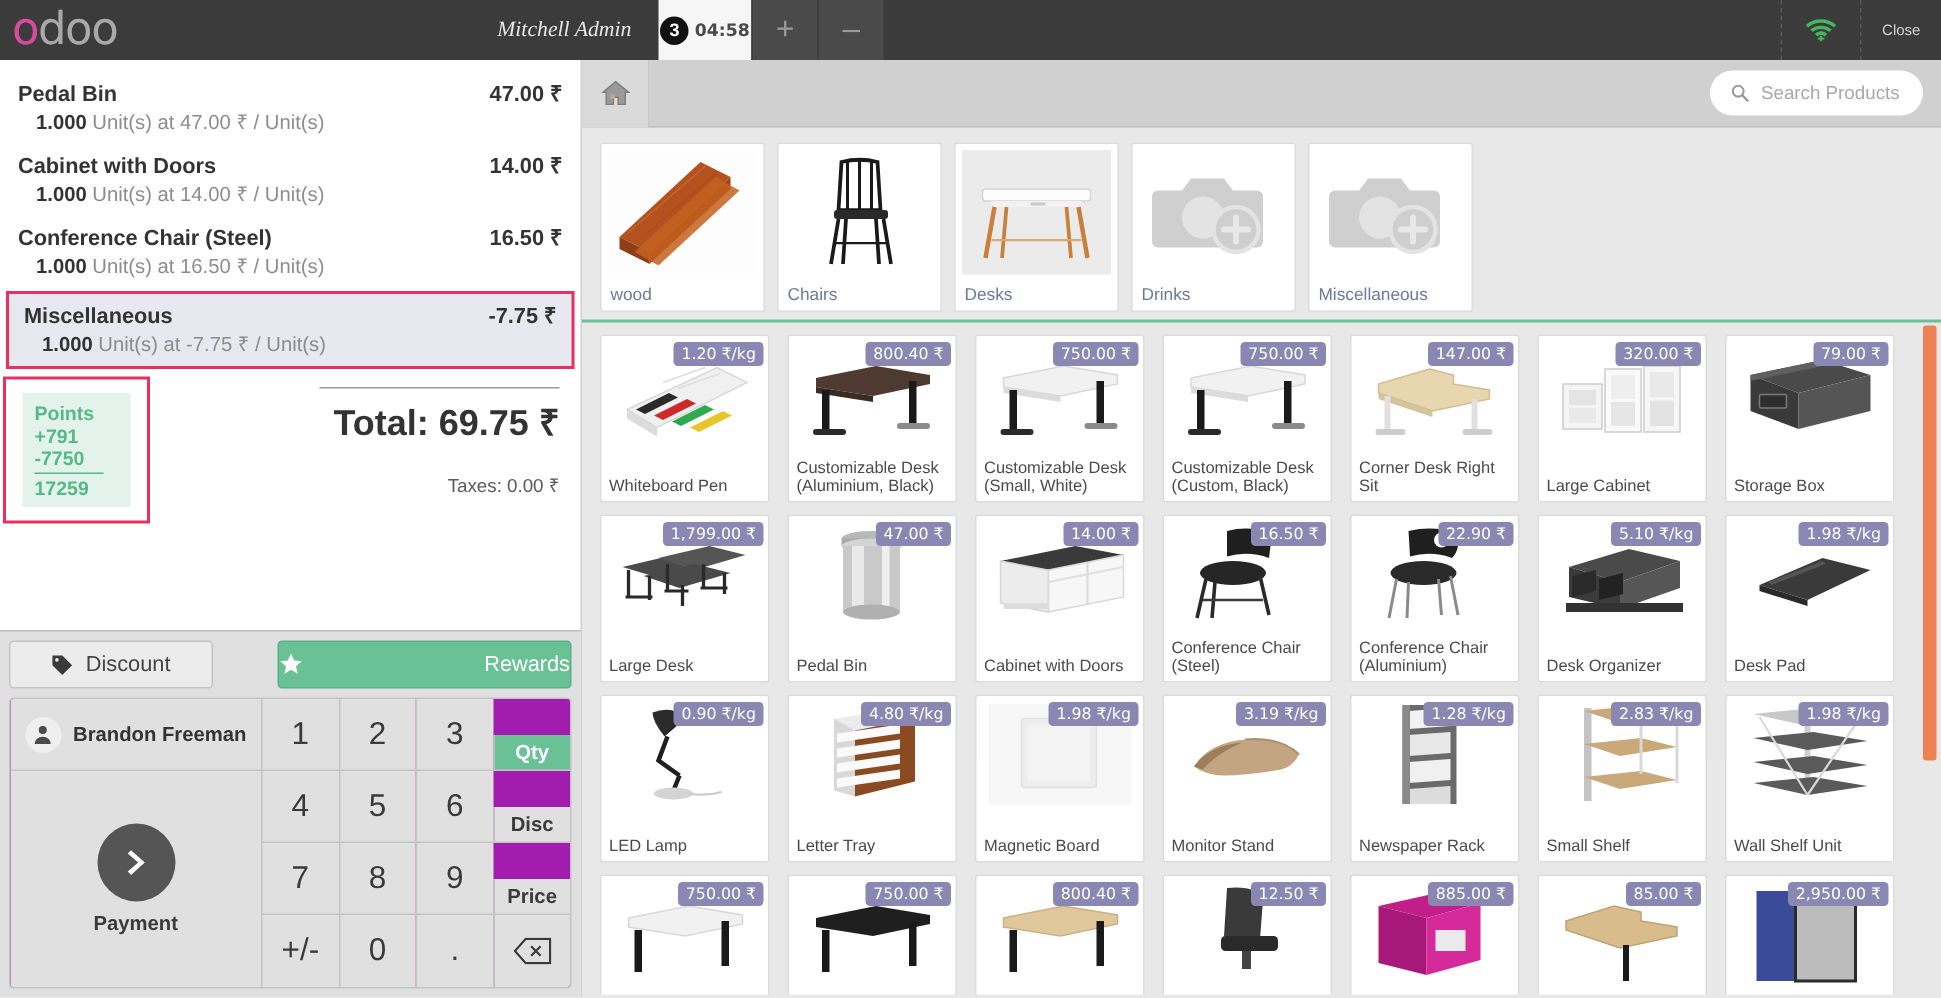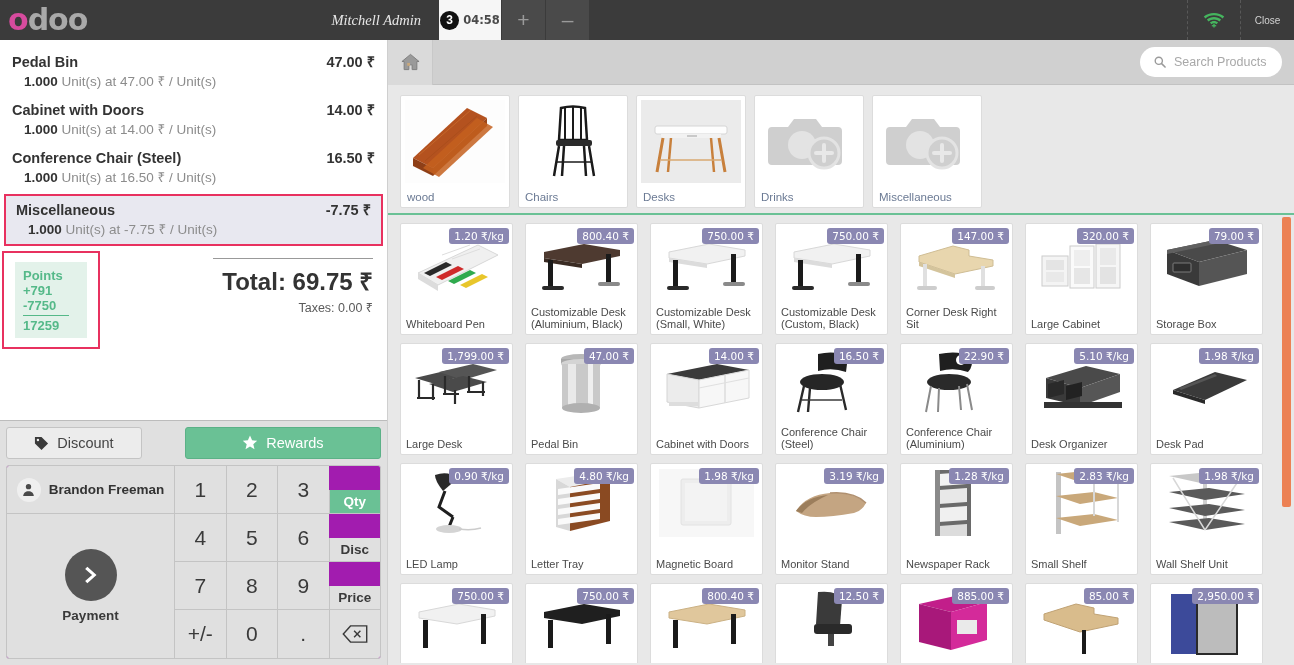--- a/index.html
+++ b/index.html
@@ -9,21 +9,21 @@
     font-family: "Liberation Sans", sans-serif;
     background: #e8e8e8;
   }
 
   
   .topbar {
     position: absolute; top: 0; left: 0; width: 1294px; height: 40px;
     background: #3b3b3b; display: flex; align-items: stretch;
   }
   .logo-wrap { width: 120px; display: flex; align-items: center; padding-left: 8px; }
-  .odoo-logo { font-size: 30px; font-weight: 700; letter-spacing: -1px; line-height: 1;
+  .odoo-logo { font-size: 30px; font-weight: 400; letter-spacing: -1px; line-height: 1;
     color: #a9a9a9; font-family: "DejaVu Sans", sans-serif; }
   .odoo-logo .o1 { color: #d74b9e; }
   .user-area { flex: 1; display: flex; align-items: center; justify-content: flex-end;
     padding-right: 18px; }
   .user-name { color: #e7e7e7; font-size: 14.5px; font-style: italic; font-family: "Liberation Serif", serif; }
   .session-tab {
     width: 62px; background: #f6f6f6; display: flex; align-items: center;
     justify-content: center; gap: 4px; cursor: pointer;
   }
   .order-badge {
@@ -75,33 +75,33 @@
   }
   .points-title { color: #55b989; font-size: 13px; font-weight: bold; }
   .points-add, .points-sub { color: #55b989; font-size: 13px; font-weight: bold; }
   .points-rule { width: 46px; height: 1px; background: #55b989; margin: 2px 0; }
   .points-total { color: #55b989; font-size: 13px; font-weight: bold; }
   .totals {
     position: absolute; right: 14px; top: 10px; text-align: right;
     border-top: 1px solid #999; padding-top: 5px; min-width: 160px;
   }
   .total-line { font-size: 24px; font-weight: bold; color: #333; }
-  .taxes-line { font-size: 12.5px; color: #5a5a5a; margin-top: 2px; text-align: right; }
+  .taxes-line { font-size: 12.5px; color: #5a5a5a; margin-top: 18px; text-align: right; }
 
   .left-spacer { flex: 1; }
   .left-controls { background: #e0e0e0; border-top: 1px solid #bcbcbc; padding: 6px; }
   .btn-row { display: flex; gap: 6px; margin-bottom: 6px; }
   .disc-btn {
     flex: 1; height: 32px; background: #ececec; border: 1px solid #c4c4c4;
     border-radius: 3px; display: flex; align-items: center; justify-content: center;
     gap: 8px; font-size: 14.5px; color: #444; cursor: pointer;
   }
   .rew-btn {
     flex: 1.45; height: 32px; background: #6ac195; border: 1px solid #5bb187;
-    border-radius: 3px; display: flex; align-items: center; justify-content: center;
+    border-radius: 3px; display: flex; align-items: center; justify-content: space-between;
     gap: 8px; font-size: 14.5px; color: #fff; cursor: pointer; margin-left: 37px;
   }
   .pad-wrap { display: flex; border: 1px solid #c4c4c4; border-radius: 3px; overflow: hidden;
     background: #a21caf; }
   .pad-left { width: 167px; display: flex; flex-direction: column; }
   .customer-btn {
     height: 48px; background: #e0e0e0; border-bottom: 1px solid #c4c4c4;
     display: flex; align-items: center; justify-content: center; gap: 8px;
     font-size: 13.5px; font-weight: bold; color: #333; cursor: pointer;
   }

